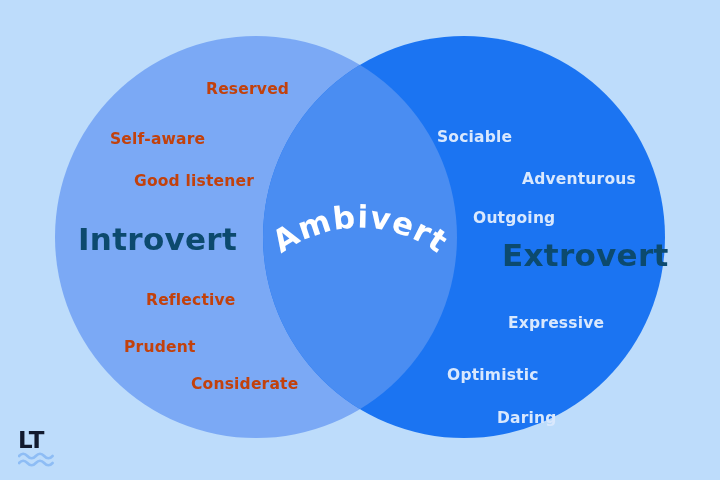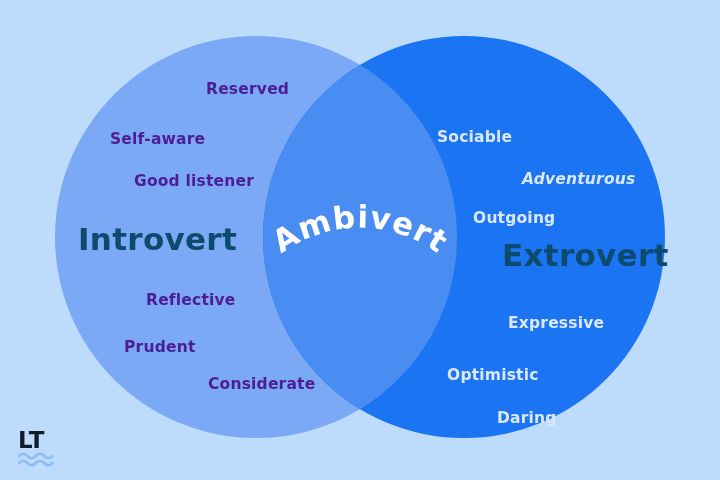--- a/index.html
+++ b/index.html
@@ -27,21 +27,21 @@
     height: 480px;
   }
   .trait {
     position: absolute;
     white-space: nowrap;
     font-weight: bold;
     font-size: 15.5px;
     letter-spacing: 0.2px;
   }
   .trait-left {
-    color: #4c1d95;
+    color: #c2410c;
   }
   .trait-right {
     color: #d9e8fd;
     margin-top: 28px;
   }
   .circle-title {
     position: absolute;
     white-space: nowrap;
     color: #0c4a6e;
     font-weight: bold;
@@ -80,24 +80,24 @@
   </svg>
 
   <div class="circle-title" style="left:78px; top:221px;">Introvert</div>
   <div class="circle-title" style="left:470px; top:237px;margin-left:32px;">Extrovert</div>
 
   <div class="trait trait-left" style="left:206px; top:80px;">Reserved</div>
   <div class="trait trait-left" style="left:110px; top:130px;">Self-aware</div>
   <div class="trait trait-left" style="left:134px; top:172px;">Good listener</div>
   <div class="trait trait-left" style="left:146px; top:291px;">Reflective</div>
   <div class="trait trait-left" style="left:124px; top:338px;">Prudent</div>
-  <div class="trait trait-left" style="left:191px; top:375px;margin-left:17px;">Considerate</div>
+  <div class="trait trait-left" style="left:191px; top:375px;">Considerate</div>
 
   <div class="trait trait-right" style="left:437px; top:100px;">Sociable</div>
-  <div class="trait trait-right" style="left:522px; top:142px;font-style:italic;">Adventurous</div>
+  <div class="trait trait-right" style="left:522px; top:142px;">Adventurous</div>
   <div class="trait trait-right" style="left:473px; top:181px;">Outgoing</div>
   <div class="trait trait-right" style="left:508px; top:286px;">Expressive</div>
   <div class="trait trait-right" style="left:447px; top:338px;">Optimistic</div>
   <div class="trait trait-right" style="left:497px; top:381px;">Daring</div>
 
   <svg id="logo" viewBox="0 0 56 44">
     <text x="0" y="24" font-family="DejaVu Sans, Liberation Sans, sans-serif" font-size="23" font-weight="bold" fill="#121a2e">LT</text>
     <g stroke="#8ebdf5" stroke-width="2.6" fill="none" stroke-linecap="round">
       <path d="M1 32 q4.2 -4.6 8.4 0 q4.2 4.6 8.4 0 q4.2 -4.6 8.4 0 q4.2 4.6 8.4 0"></path>
       <path d="M1 39 q4.2 -4.6 8.4 0 q4.2 4.6 8.4 0 q4.2 -4.6 8.4 0 q4.2 4.6 8.4 0"></path>

